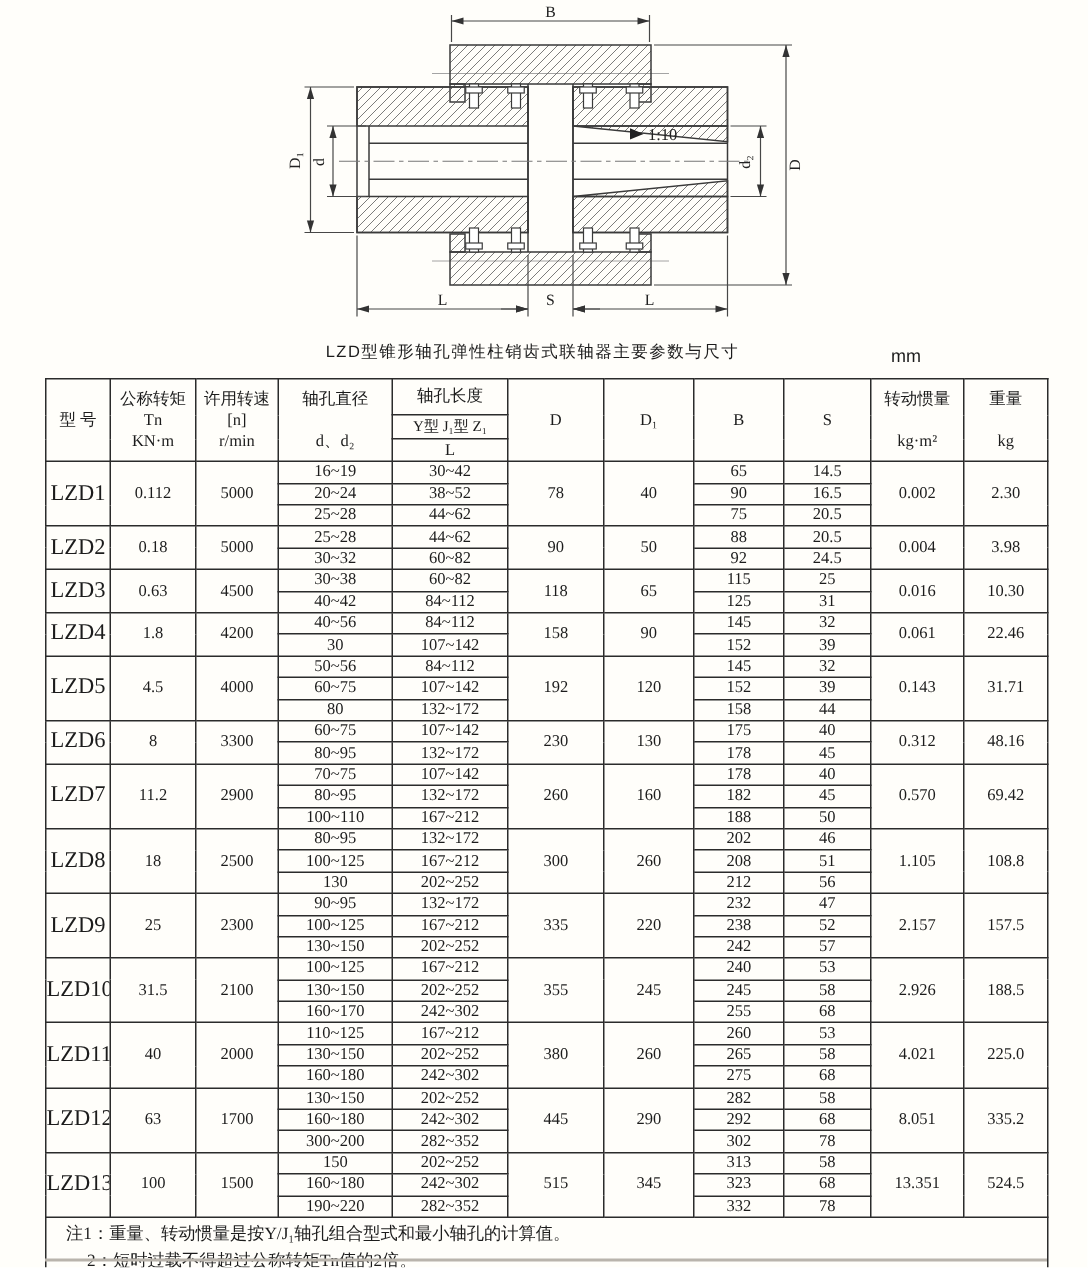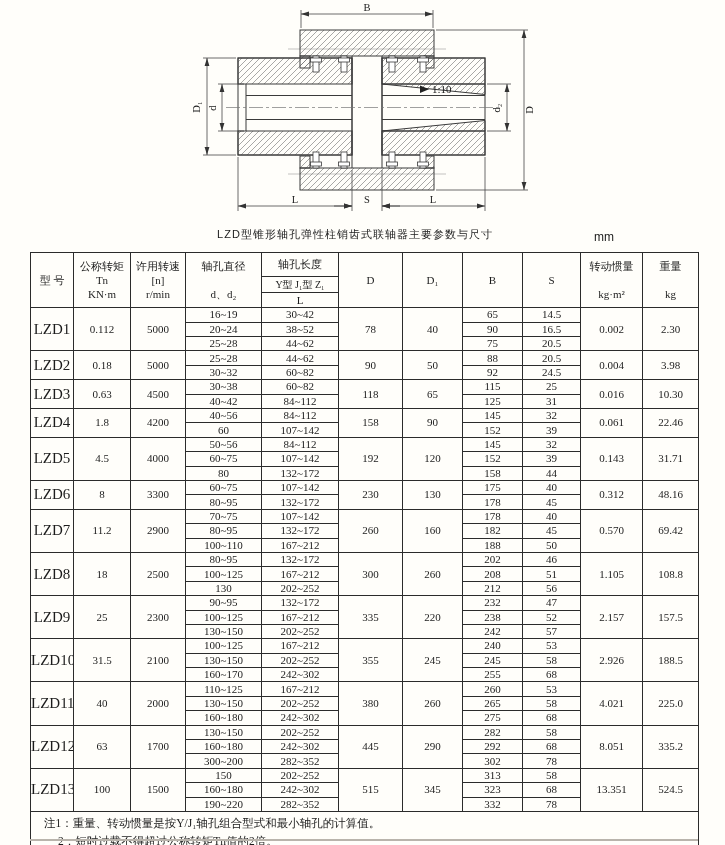--- a/index.html
+++ b/index.html
@@ -264,21 +264,21 @@
           <td>40~56</td>
           <td>84~112</td>
           <td rowspan="2">158</td>
           <td rowspan="2">90</td>
           <td>145</td>
           <td>32</td>
           <td rowspan="2">0.061</td>
           <td rowspan="2">22.46</td>
         </tr>
         <tr>
-          <td>60</td>
+          <td>30</td>
           <td>107~142</td>
           <td>152</td>
           <td>39</td>
         </tr>
         <tr>
           <td rowspan="3" class="model">LZD5</td>
           <td rowspan="3">4.5</td>
           <td rowspan="3">4000</td>
           <td>50~56</td>
           <td>84~112</td>

